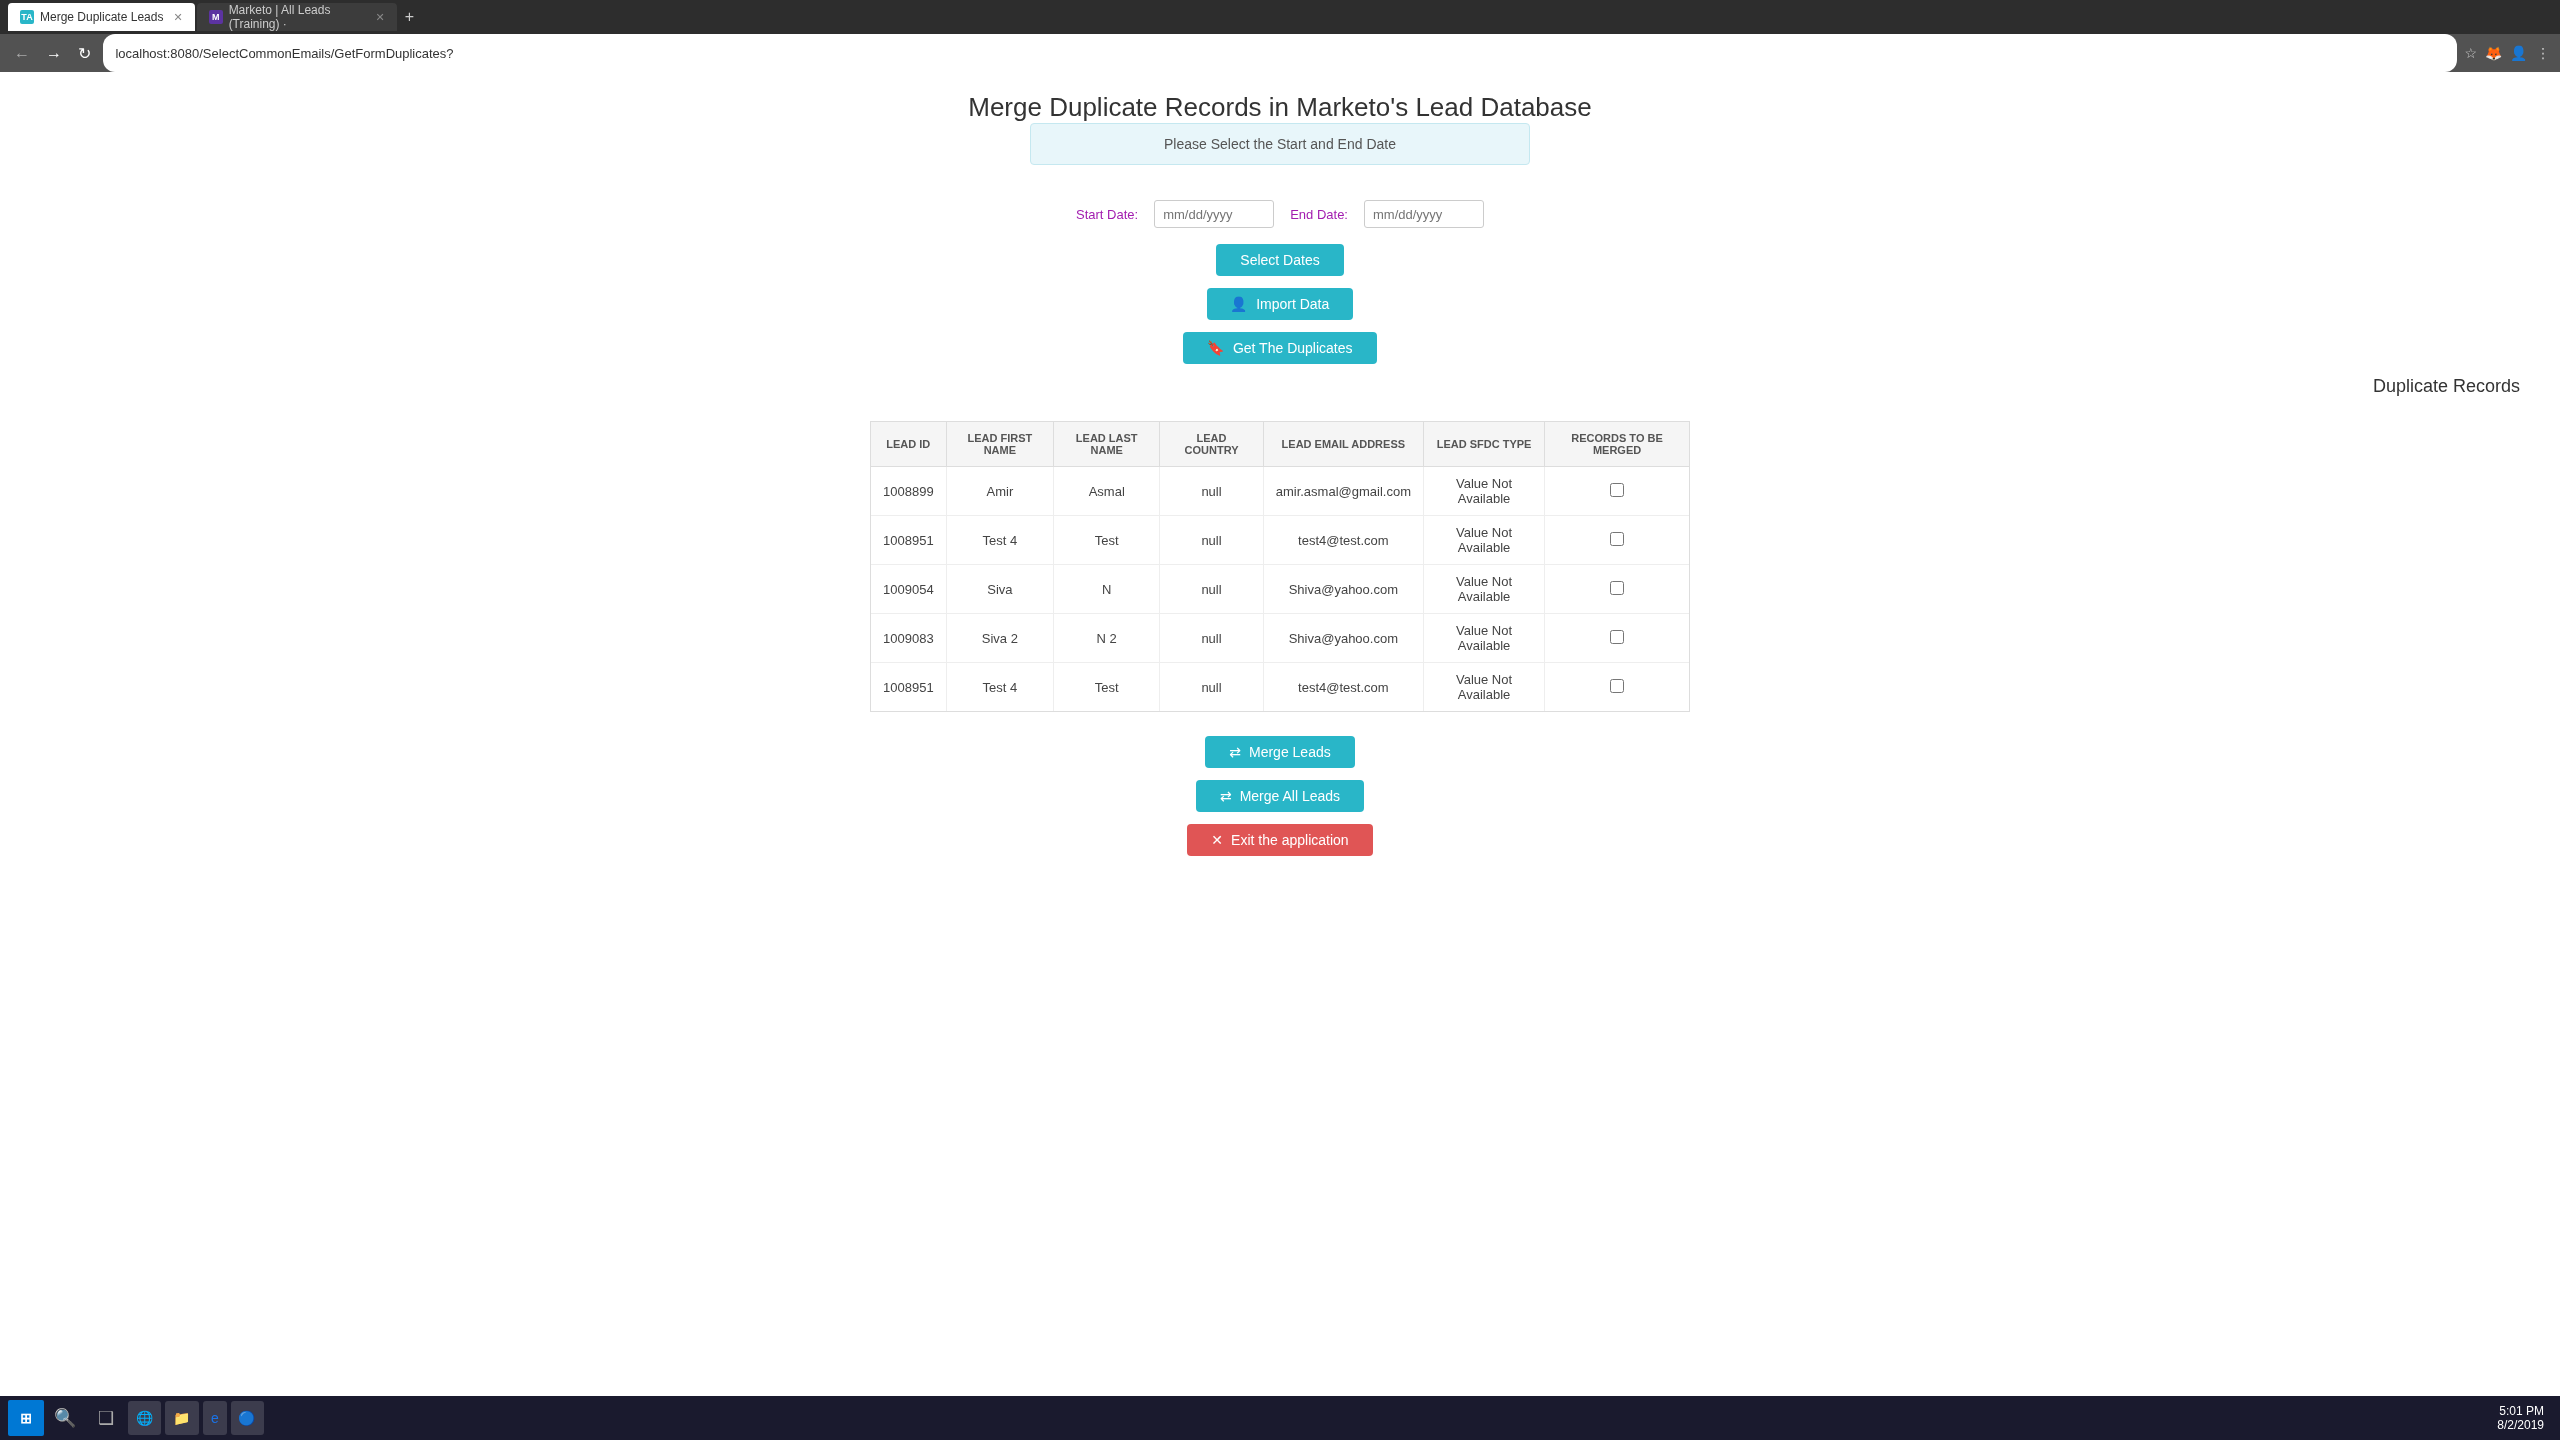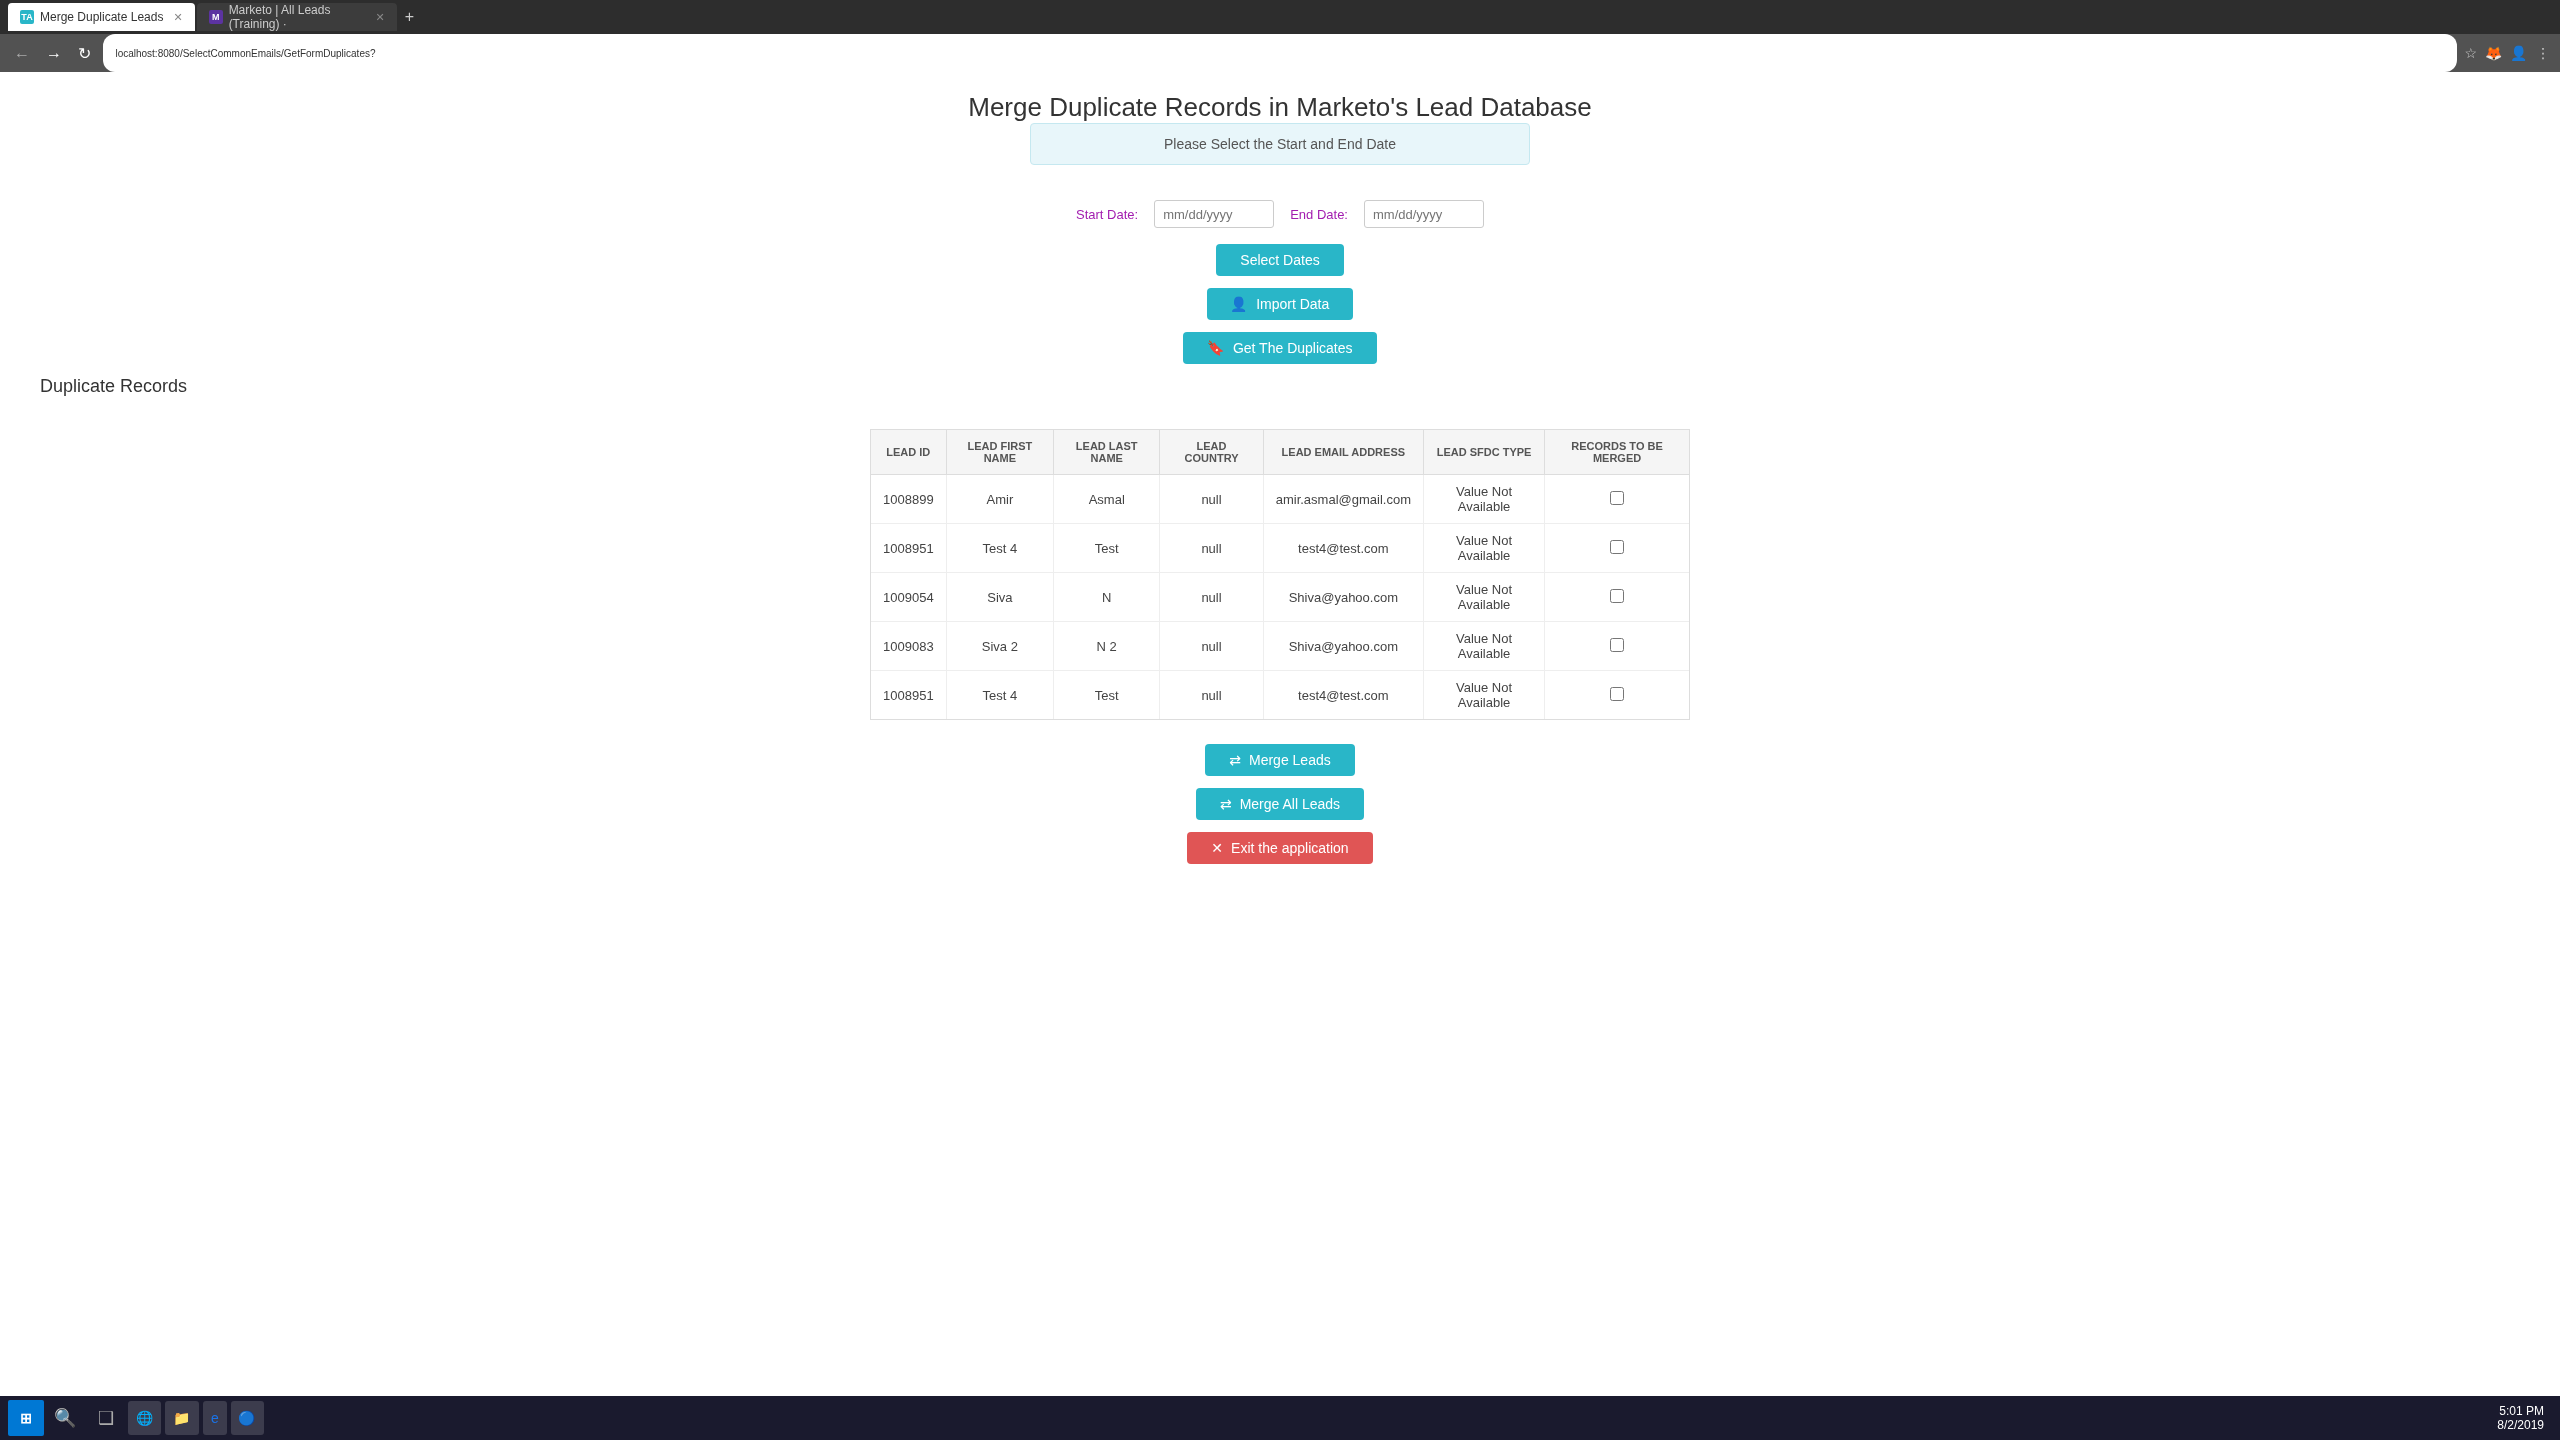--- a/index.html
+++ b/index.html
@@ -79,21 +79,21 @@
       padding: 2px 4px;
     }
     .nav-btn.active { color: #fff; }
     .address-input {
       flex: 1;
       background: #fff;
       border: none;
       border-radius: 12px;
       height: 38px;
       padding: 0 12px;
-      font-size: 10px;
+      font-size: 13px;
       color: #333;
       outline: none;
     }
     .browser-icons {
       display: flex;
       gap: 8px;
       align-items: center;
     }
     .browser-icon {
       color: #ccc;
@@ -190,24 +190,24 @@
     }
     .btn-red {
       background: #e05555;
     }
     .btn-icon {
       font-size: 14px;
     }
 
     
     .section-title {
-      text-align: left;
+      text-align: right;
       font-size: 18px;
       color: #333;
-      margin: 10px 0 32px;
+      margin: 10px 0 24px;
     }
 
     
     .table-wrapper {
       max-width: 820px;
       margin: 0 auto 24px;
       border: 1px solid #ddd;
     }
     table {
       width: 100%;

